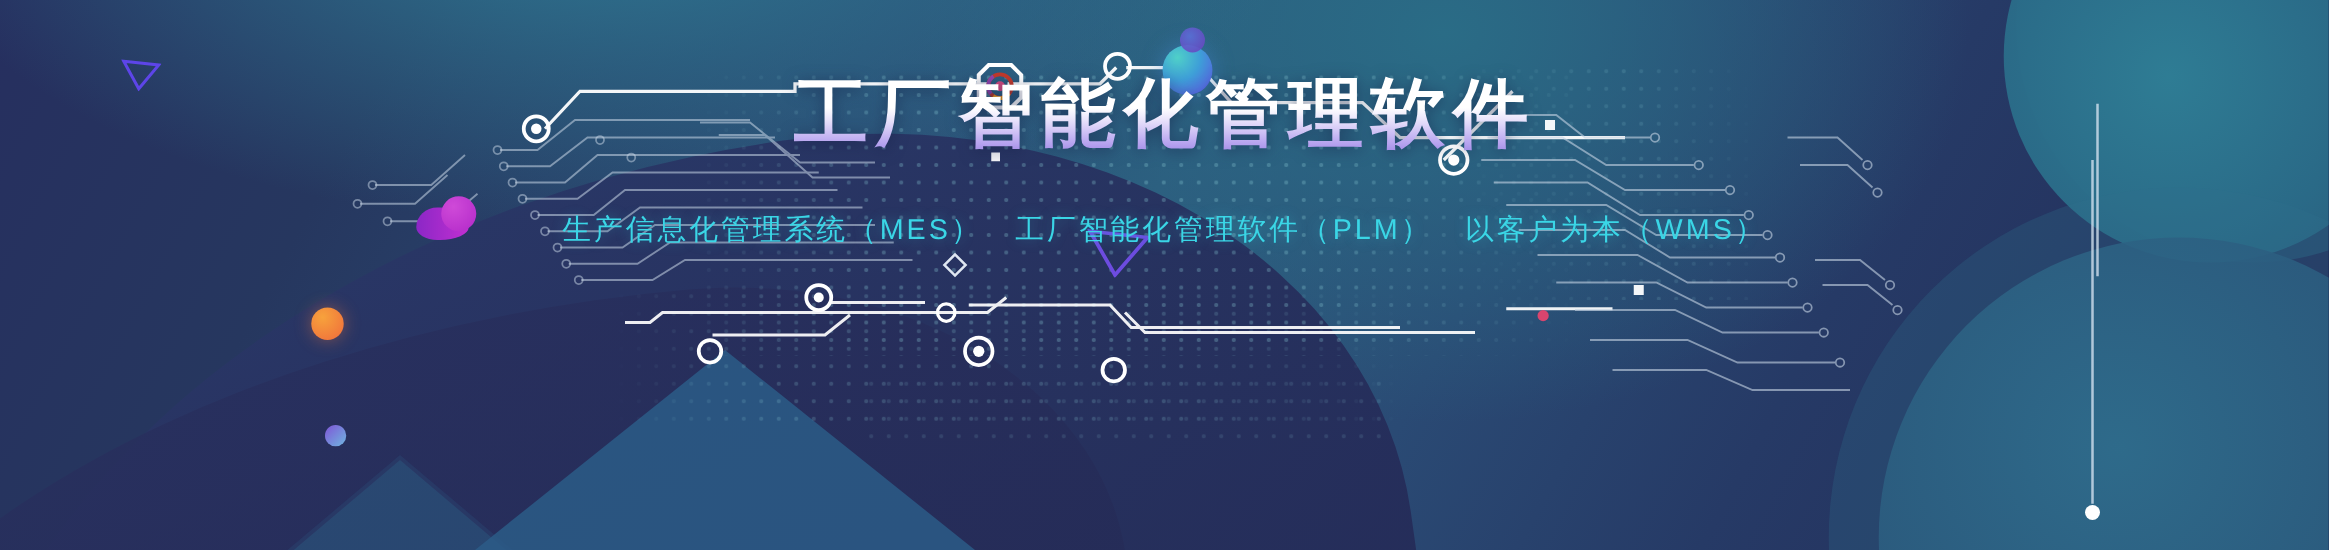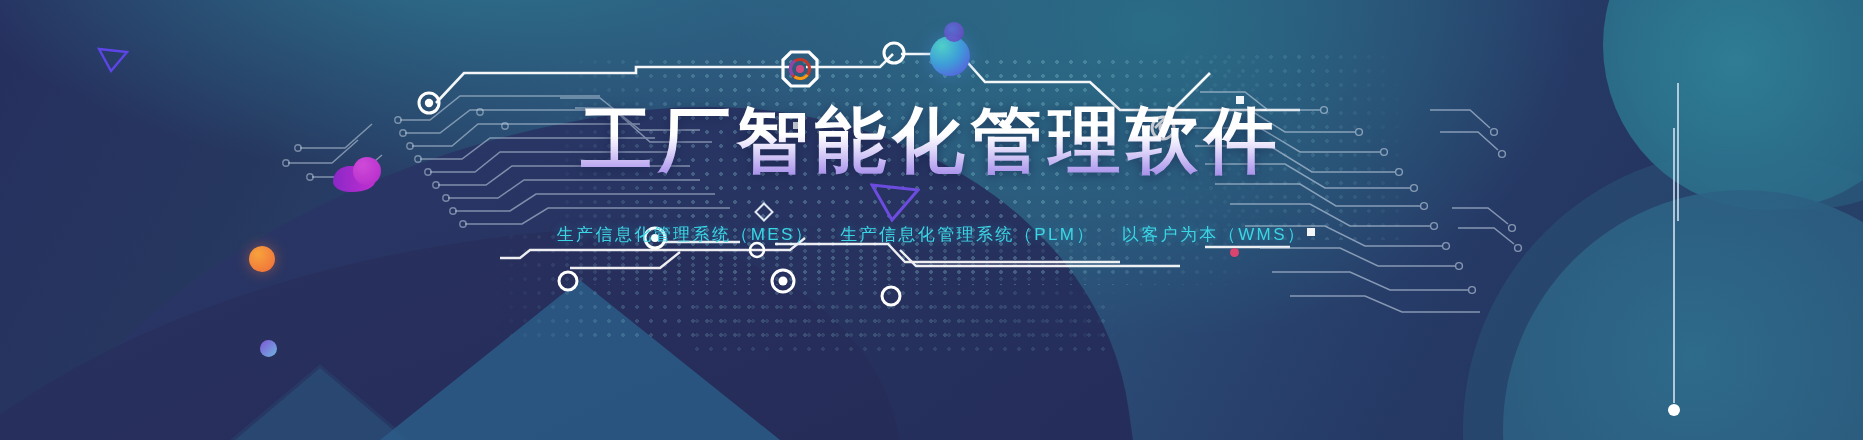--- a/index.html
+++ b/index.html
@@ -171,36 +171,36 @@
   .circuit{ position:absolute; left:0; top:0; width:1863px; height:440px; }
 
   
   .content{
     position:absolute; inset:0;
     display:flex; flex-direction:column;
     align-items:center;
     z-index:7;
   }
   .title{
-    margin-top:104px;
-    font-size:72px;
+    margin-top:61px;
+    font-size:60px;
     font-weight:bold;
     letter-spacing:6px;
     line-height:1;
     background:linear-gradient(180deg,#ffffff 0%,#ffffff 42%,#e9e3fb 58%,#b9a6f0 88%,#a58fe8 100%);
     -webkit-background-clip:text;
     background-clip:text;
     color:transparent;
     -webkit-text-fill-color:transparent;
     filter:drop-shadow(0 2px 6px rgba(20,30,70,.55));
     white-space:nowrap;
   }
   .subtitle{
     margin-top:47px;
-    font-size:17px;
+    font-size:23px;
     letter-spacing:2.4px;
     color:#3ad6e6;
     text-shadow:0 0 10px rgba(58,214,230,.35);
     white-space:nowrap;
     display:flex;
     gap:26px;
   }
   .subtitle span{ white-space:nowrap; }
   .tagline{
     margin-top:26px;
@@ -375,19 +375,19 @@
 
   <div class="vline vline-a"></div>
   <div class="vline vline-b"></div>
   <div class="vdot"></div>
 
   <div class="content">
     <h1 class="title">工厂智能化管理软件</h1>
 
     <div class="subtitle">
       <span>生产信息化管理系统（MES）</span>
-      <span>生产信息化管理系统（PLM）</span>
+      <span>工厂智能化管理软件（PLM）</span>
       <span>以客户为本（WMS）</span>
     </div>
 
   </div>
 
 </div>
 
 </body></html>

